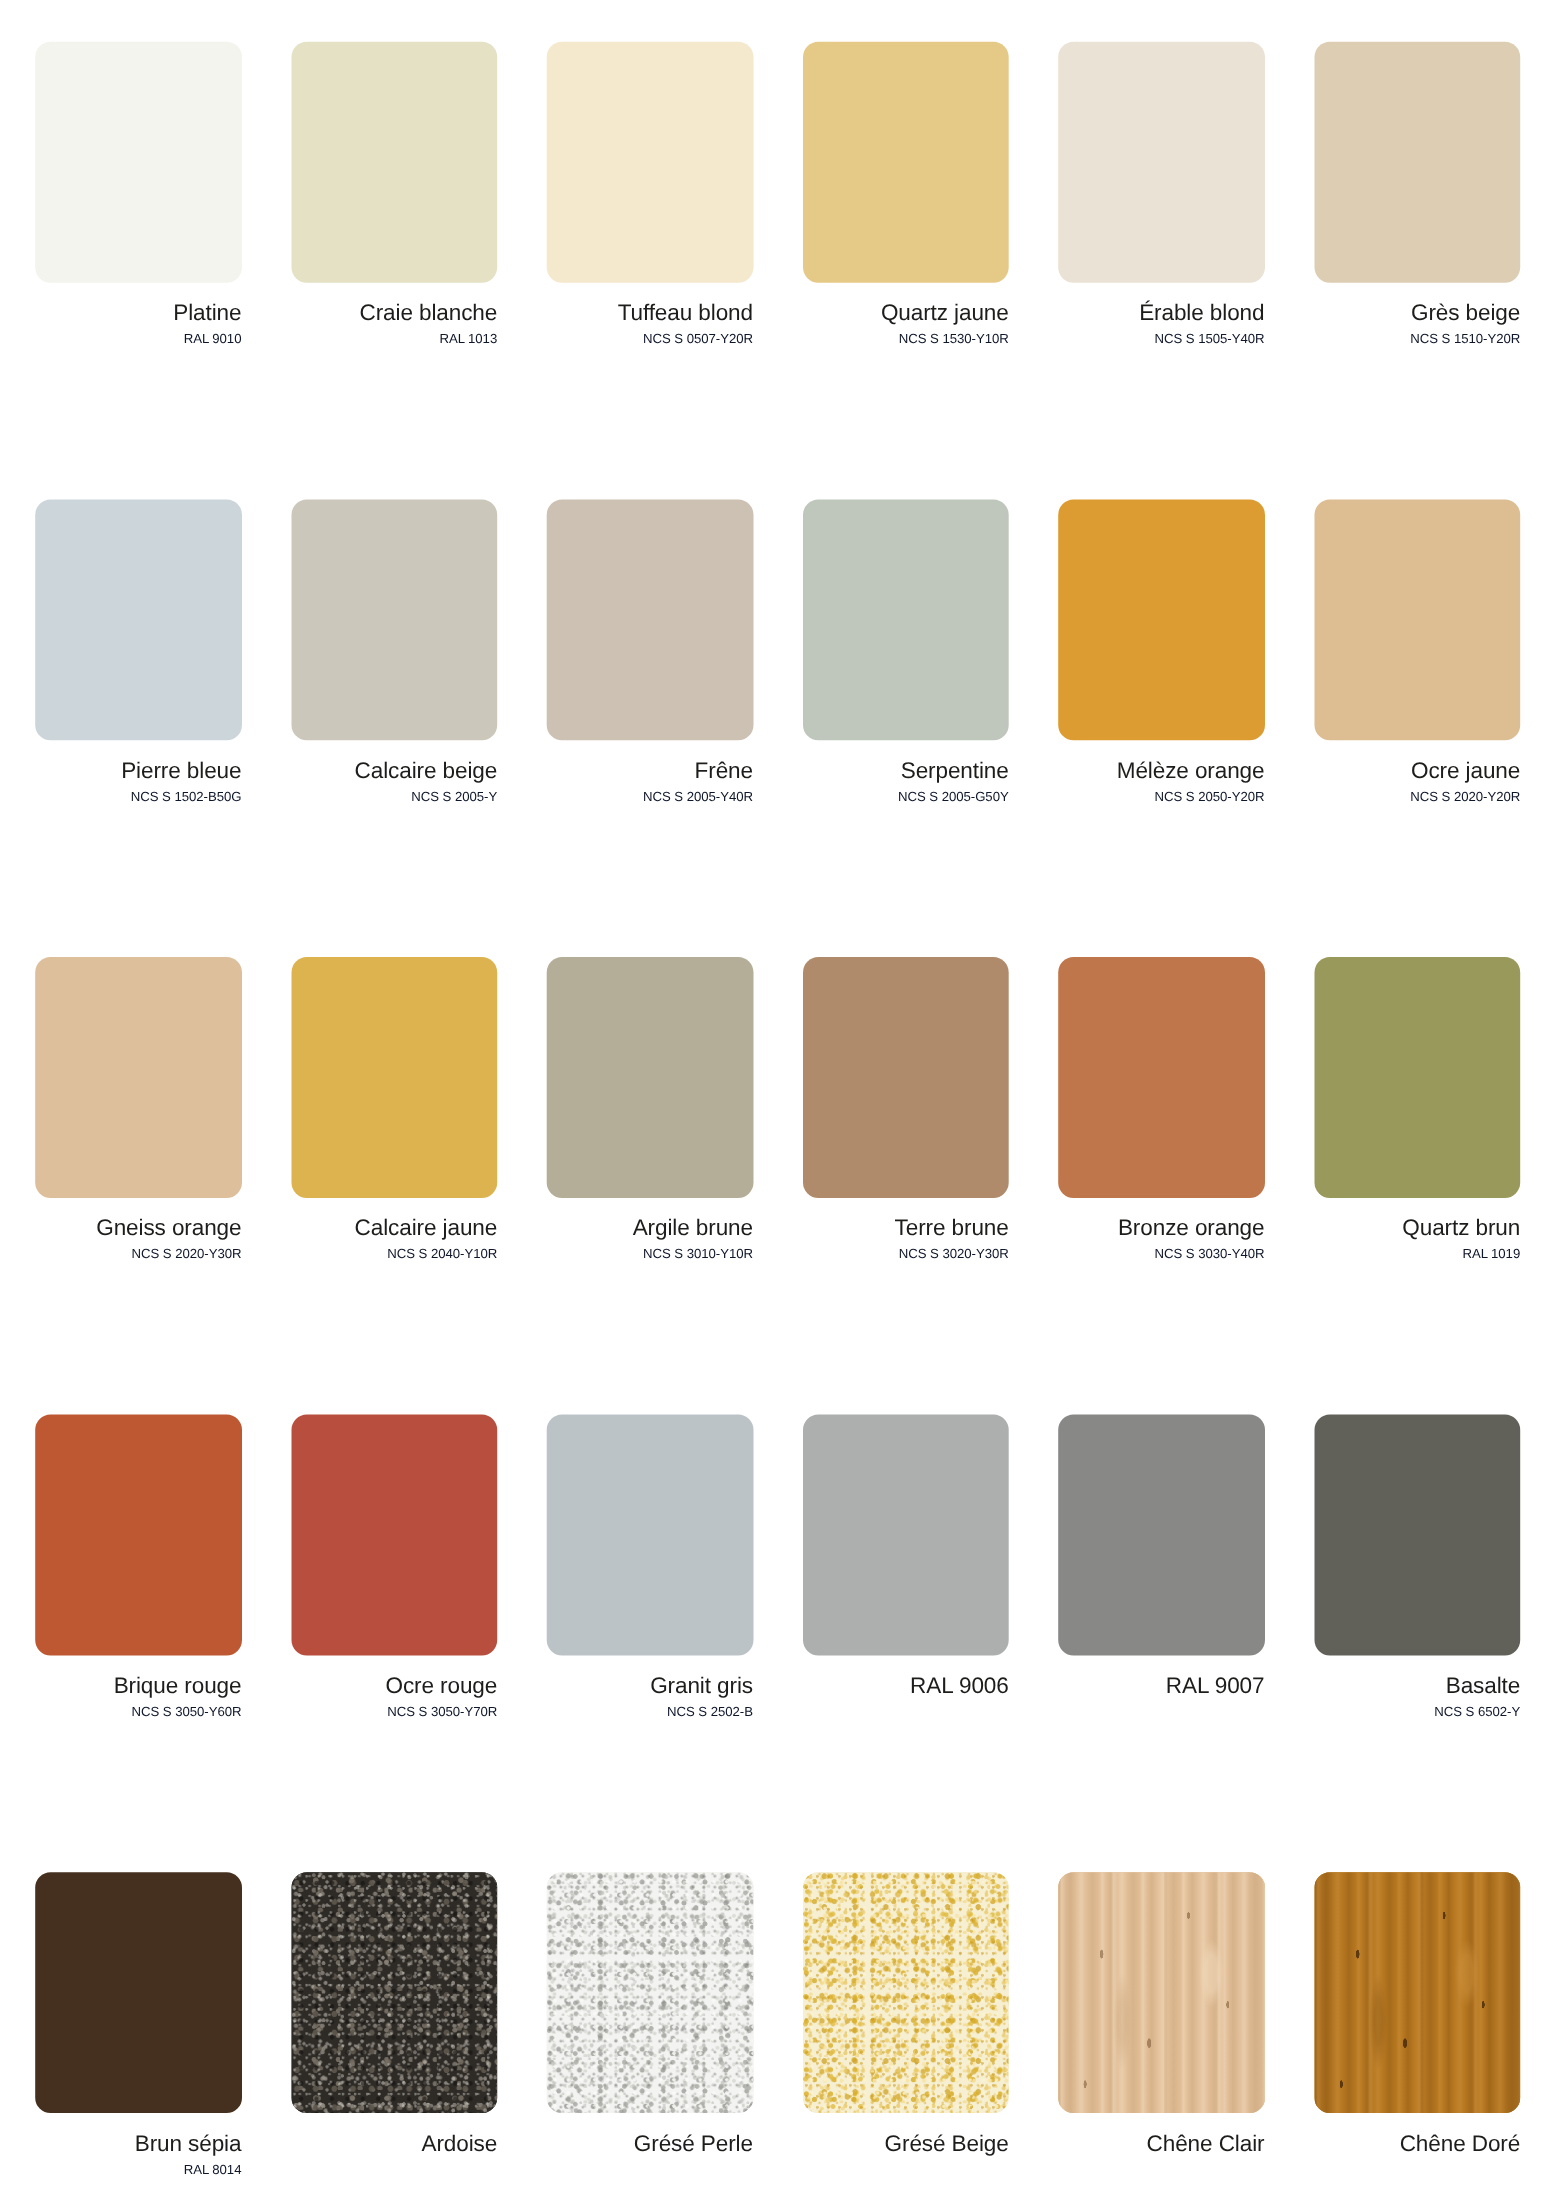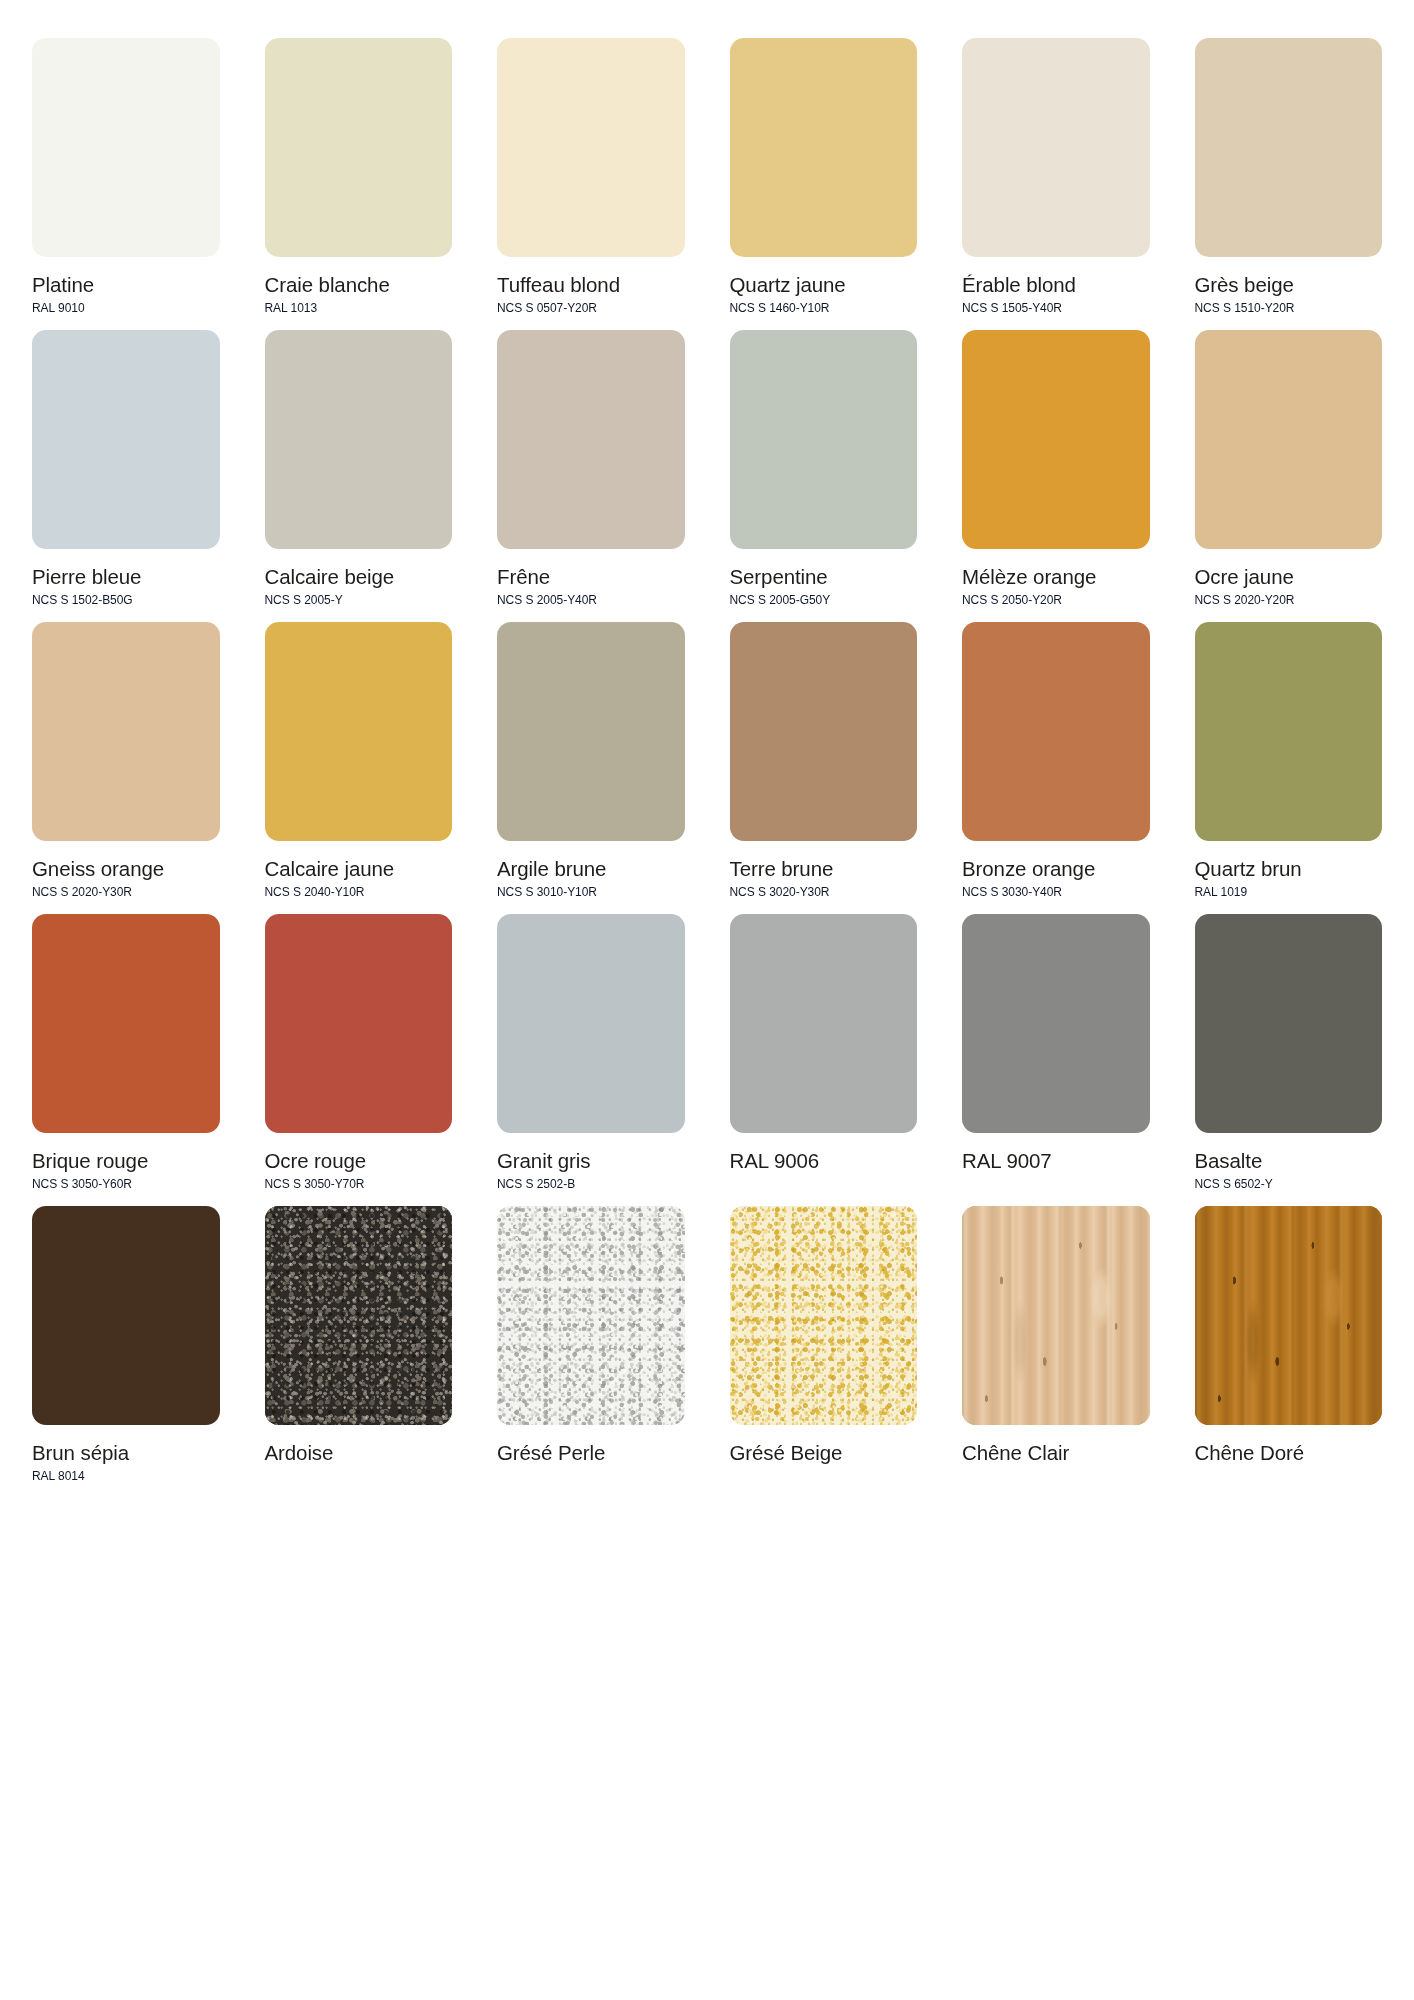--- a/index.html
+++ b/index.html
@@ -23,21 +23,22 @@
   }
   .swatch-grid {
     display: grid;
     grid-template-columns: repeat(6, 1fr);
     column-gap: 45px;
     row-gap: 0;
   }
   .swatch-cell {
     display: flex;
     flex-direction: column;
-    height: 292px;
+    height: 416px;
+    text-align: right;
   }
   .swatch-chip {
     width: 100%;
     max-width: 188px;
     height: 219px;
     border-radius: 14px;
     overflow: hidden;
     position: relative;
   }
   .swatch-text {
@@ -239,21 +240,21 @@
         <div class="swatch-chip" style="background: rgb(244, 232, 205);"></div>
         <div class="swatch-text">
           <div class="swatch-name">Tuffeau blond</div>
           <div class="swatch-code">NCS S 0507-Y20R</div>
         </div>
       </div>
       <div class="swatch-cell">
         <div class="swatch-chip" style="background: rgb(229, 201, 135);"></div>
         <div class="swatch-text">
           <div class="swatch-name">Quartz jaune</div>
-          <div class="swatch-code">NCS S 1460-Y10R</div>
+          <div class="swatch-code">NCS S 1530-Y10R</div>
         </div>
       </div>
       <div class="swatch-cell">
         <div class="swatch-chip" style="background: rgb(234, 226, 213);"></div>
         <div class="swatch-text">
           <div class="swatch-name">Érable blond</div>
           <div class="swatch-code">NCS S 1505-Y40R</div>
         </div>
       </div>
       <div class="swatch-cell">

